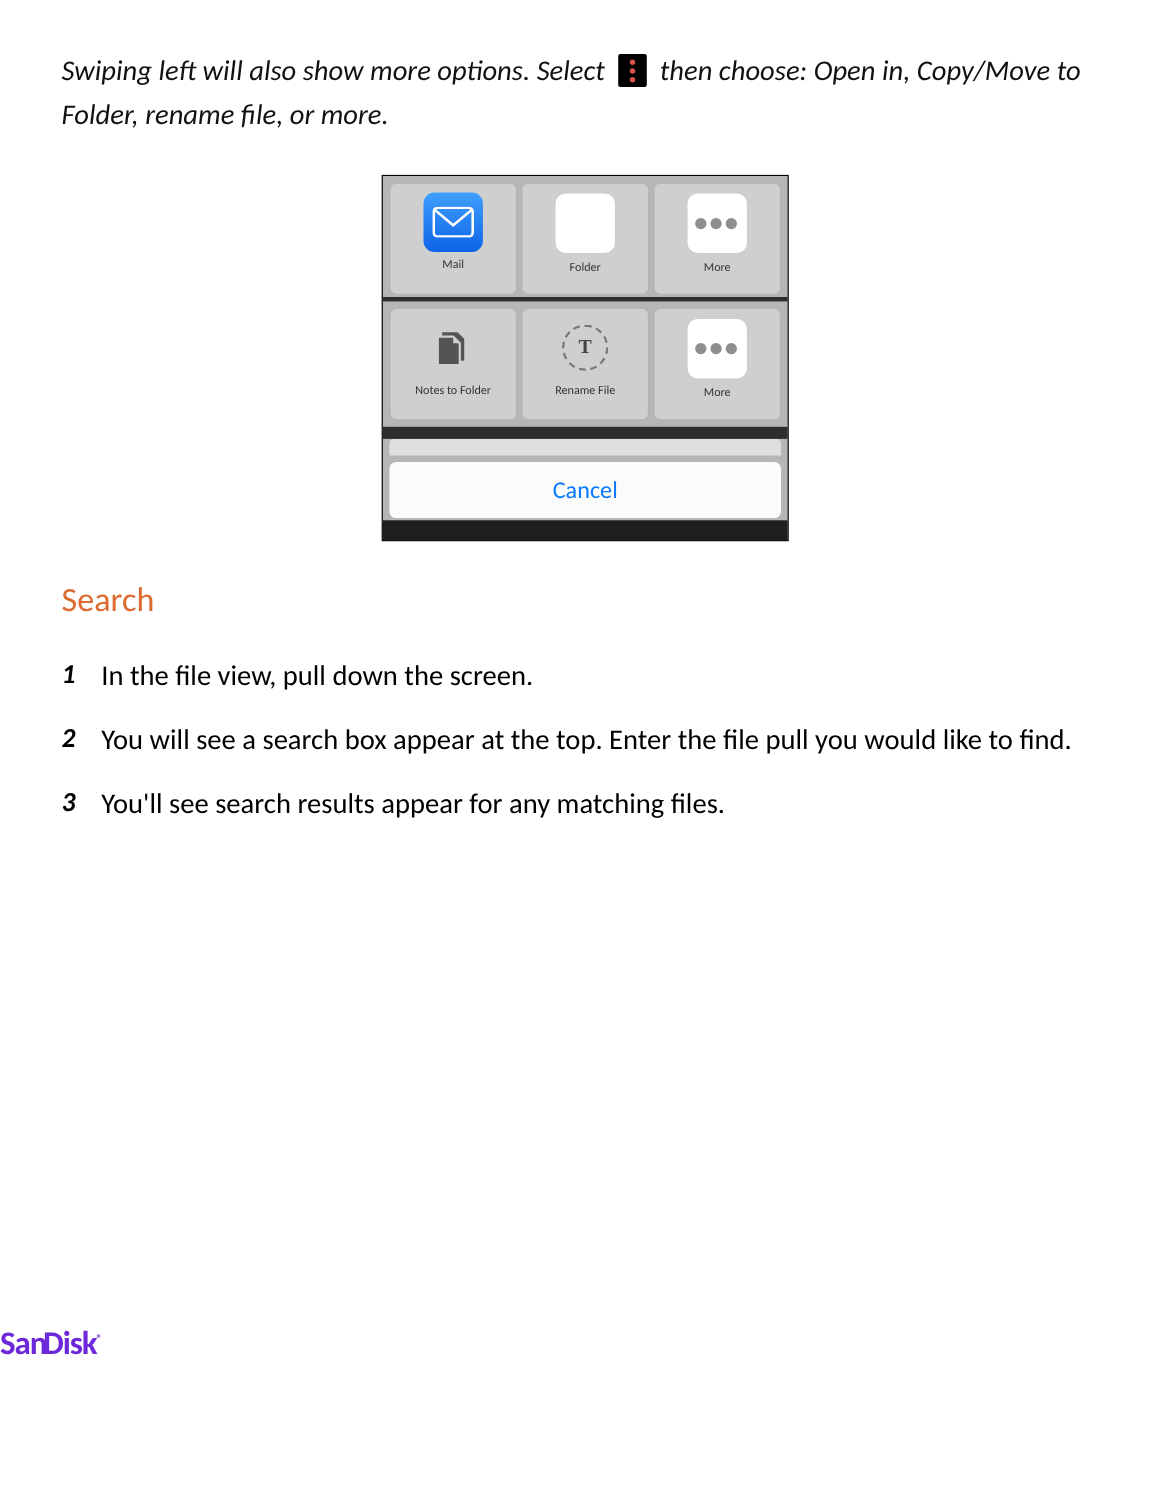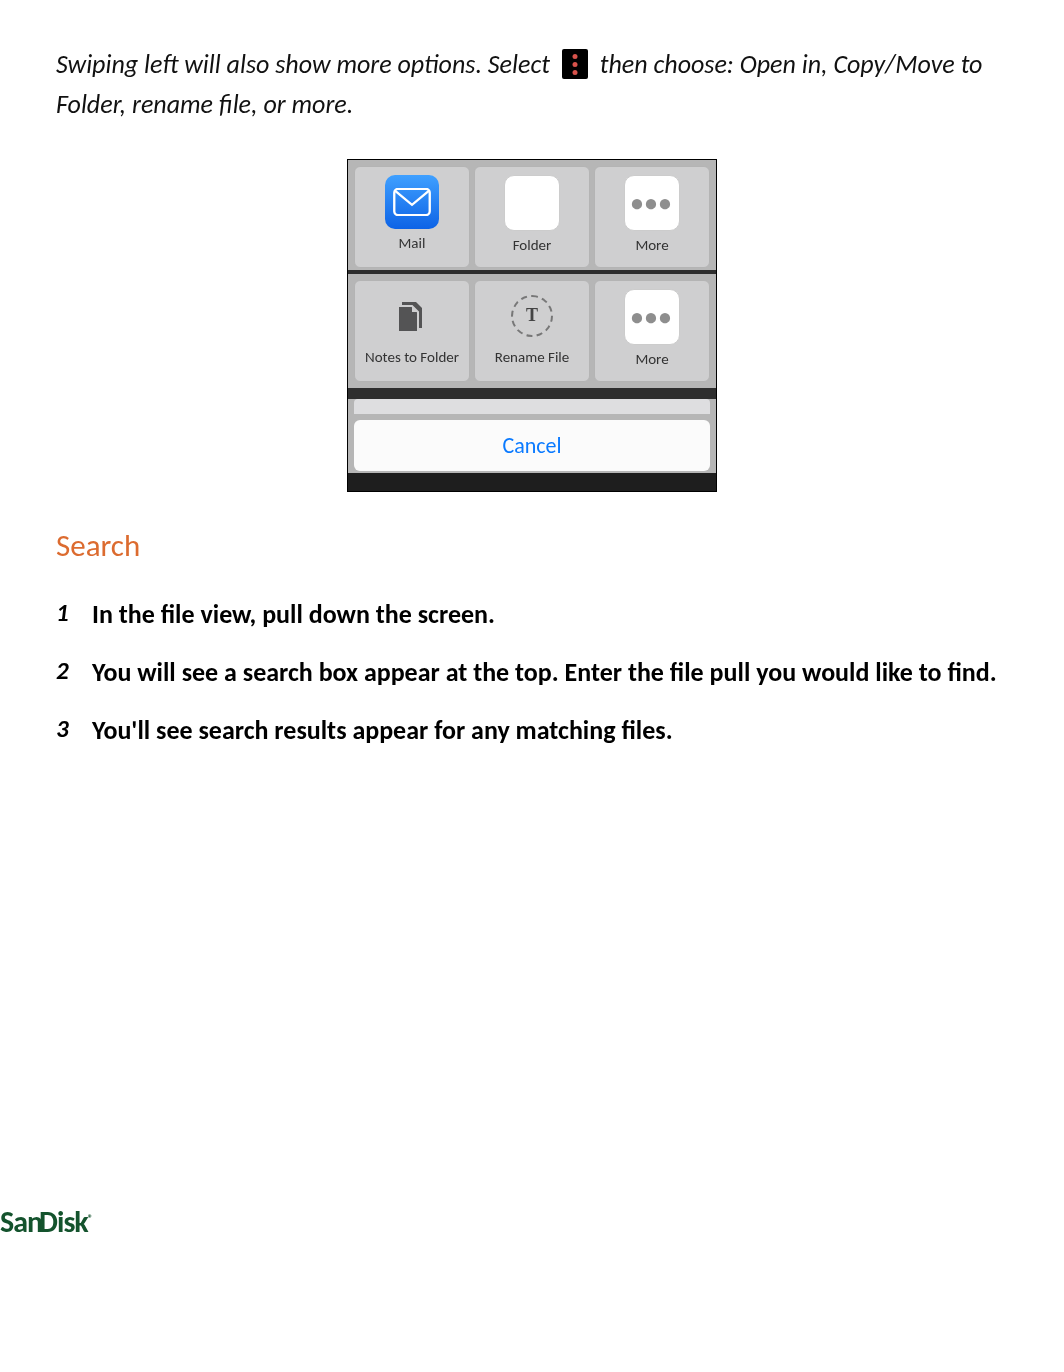--- a/index.html
+++ b/index.html
@@ -79,21 +79,21 @@
     height: 54px;
     margin: 2px auto 6px auto;
     border-radius: 10px;
     display: flex;
     align-items: center;
     justify-content: center;
     font-size: 24px;
     font-weight: bold;
   }
   .tile .lbl {
-    font-size: 15px;
+    font-size: 11px;
     color: #333;
     line-height: 1.1;
     min-height: 24px;
   }
 
   .ic-mail {
     background: linear-gradient(#3fa0ff, #0d63e6);
     position: relative;
   }
   .ic-mail svg { width: 38px; height: 28px; }
@@ -210,21 +210,20 @@
     font-weight: 400;
     margin: 26px 0 30px 0;
   }
 
   
   ol.steps {
     margin: 0;
     padding: 0 0 0 30px;
     list-style: none;
     counter-reset: step;
-    font-weight: bold;
   }
   ol.steps li {
     counter-increment: step;
     position: relative;
     font-size: 26px;
     line-height: 1.55;
     margin-bottom: 18px;
     padding-left: 6px;
   }
   ol.steps li::before {
@@ -237,21 +236,21 @@
     font-size: 25px;
   }
 
   
   .brand {
     position: absolute;
     left: 0;
     bottom: 4px;
     font-size: 30px;
     font-weight: 800;
-    color: #14532d;
+    color: #6d28d9;
     letter-spacing: -1px;
     text-align: right;
   }
   .brand .n { letter-spacing: -4px; }
   .brand sup { font-size: 10px; }
 </style>
 </head>
 <body>
 
 <div class="page">

